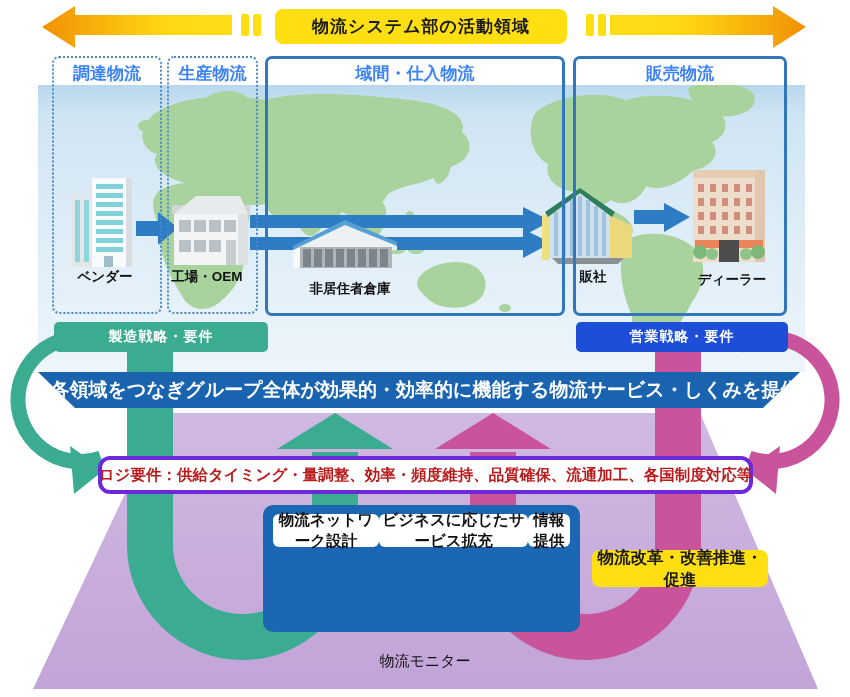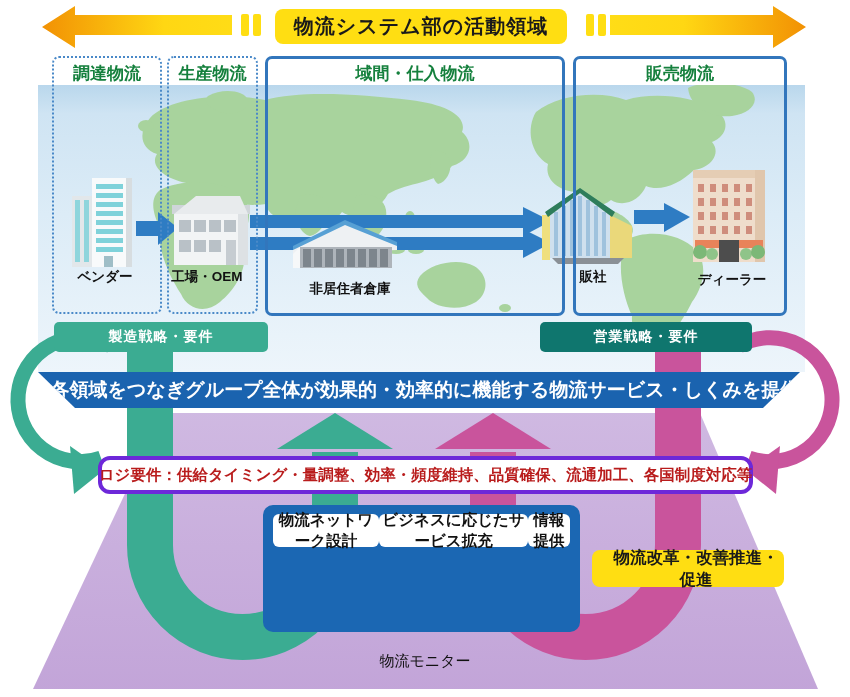--- a/index.html
+++ b/index.html
@@ -8,37 +8,37 @@
   .abs{position:absolute;}
   .ctr{display:flex;align-items:center;justify-content:center;text-align:center;}
 
   
   .top-arrow{left:42px;top:6px;width:764px;height:42px;
      background:linear-gradient(90deg,#f29104 0%,#ffd713 16%,#ffe51c 40%,#ffe51c 60%,#ffd713 84%,#f29104 100%);
      clip-path:polygon(0% 50%,33px 0%,33px 9px,731px 9px,731px 0%,100% 50%,731px 42px,731px 29px,33px 29px,33px 42px);}
   .gap-white{background:#ffffff;top:12px;height:30px;}
   .bar-yellow{background:#ffde12;top:14px;height:22px;border-radius:2px;}
   .top-label{left:275px;top:9px;width:292px;height:35px;background:#ffde12;border-radius:8px;
-     font-size:20px;font-weight:bold;color:#1a1a1a;letter-spacing:1px;}
+     font-size:17px;font-weight:bold;color:#1a1a1a;letter-spacing:1px;}
 
   
   .sec-box{top:56px;height:254px;background:transparent;border-radius:7px;}
   .sec-dotted{border:2px dotted #4a89c8;}
   .sec-solid{border:3px solid #3276bc;}
-  .sec-label{top:60px;height:26px;font-size:17px;font-weight:bold;color:#15803d;}
+  .sec-label{top:60px;height:26px;font-size:17px;font-weight:bold;color:#3b82f6;}
 
   
   .map{left:38px;top:85px;width:767px;height:287px;
      background:linear-gradient(180deg,#b9d7ec 0%,#cfe4f3 10%,#dcecf7 45%,#edf5fb 100%);}
   .bld-label{font-size:13.5px;font-weight:bold;color:#111;white-space:nowrap;transform:translateX(-50%);}
 
   
   .strat{top:322px;height:30px;border-radius:5px;color:#fff;font-size:14px;font-weight:bold;letter-spacing:1px;}
   .strat-green{left:54px;width:214px;background:#3bac92;}
-  .strat-pink{left:540px;width:212px;background:#0f766e;}
+  .strat-pink{left:576px;width:212px;background:#1d4ed8;}
 
   
   .purple{left:0;top:0;width:850px;height:697px;
      background:linear-gradient(180deg,#e3d9f0 0%,#d4c0e5 45%,#c2a4d8 100%);
      clip-path:polygon(163px 413px,700px 413px,818px 689px,33px 689px);}
 
   
   .service{left:0;top:372px;width:850px;height:36px;background:#1a63af;
      clip-path:polygon(38px 0px,800px 0px,763px 36px,75px 36px);
      color:#fff;font-size:19px;font-weight:bold;}
@@ -49,21 +49,21 @@
 
   
   .fnbox{left:263px;top:505px;width:317px;height:127px;background:#1b67b3;border-radius:10px;
      box-sizing:border-box;padding:9px 10px;display:flex;justify-content:space-between;}
   .fnrow{height:33px;background:#fff;border-radius:6px;font-size:15.5px;font-weight:bold;color:#111;}
 
   
   .side-label{top:550px;height:37px;background:#ffde12;border-radius:8px;
      font-size:16.5px;font-weight:bold;color:#1a1a1a;}
   .side-left{left:55px;width:196px;}
-  .side-right{left:592px;width:176px;padding-left:16px;}
+  .side-right{left:592px;width:176px;}
 
   .footer-label{left:0;top:651px;width:850px;height:20px;font-size:15px;font-weight:normal;color:#111;}
   svg{display:block;}
 </style>
 </head>
 <body>
 
 <div id="stage">
 
   <div class="abs map">

